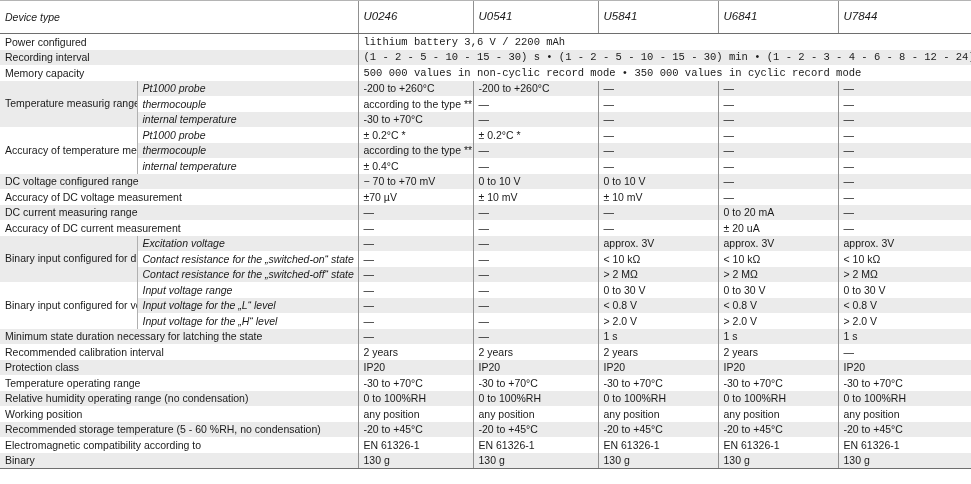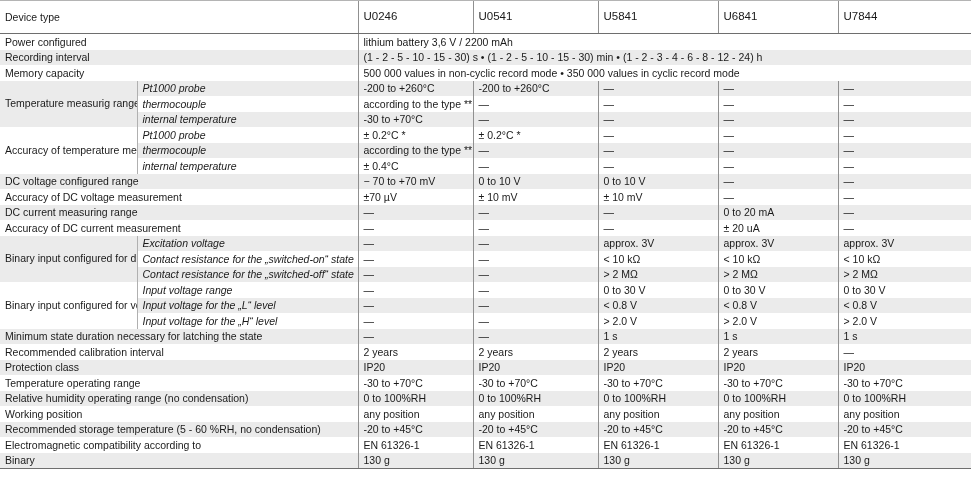--- a/index.html
+++ b/index.html
@@ -33,20 +33,21 @@
   }
 
   
   tr.header-row td {
     height: 32px;
     border-top: 1px solid #b4b4b4;
     border-bottom: 1px solid #6e6e6e;
     background: #ffffff;
     font-weight: bold;
     font-size: 11.5px;
+    font-style: italic;
   }
   tr.header-row td.param-head {
     font-weight: normal;
     font-size: 10.5px;
   }
 
   
   tr.band td {
     background: #ebebeb;
   }
@@ -73,20 +74,21 @@
     padding-left: 7px;
     font-style: italic;
   }
 
   td.param {
     padding-left: 7px;
   }
 
   td.span-all {
     text-align: center;
+    font-family: Liberation Mono, monospace;
   }
 
   tr.last-row td {
     border-bottom: 1px solid #6e6e6e;
   }
 
   .nodata {
     letter-spacing: 0;
   }
 </style>

